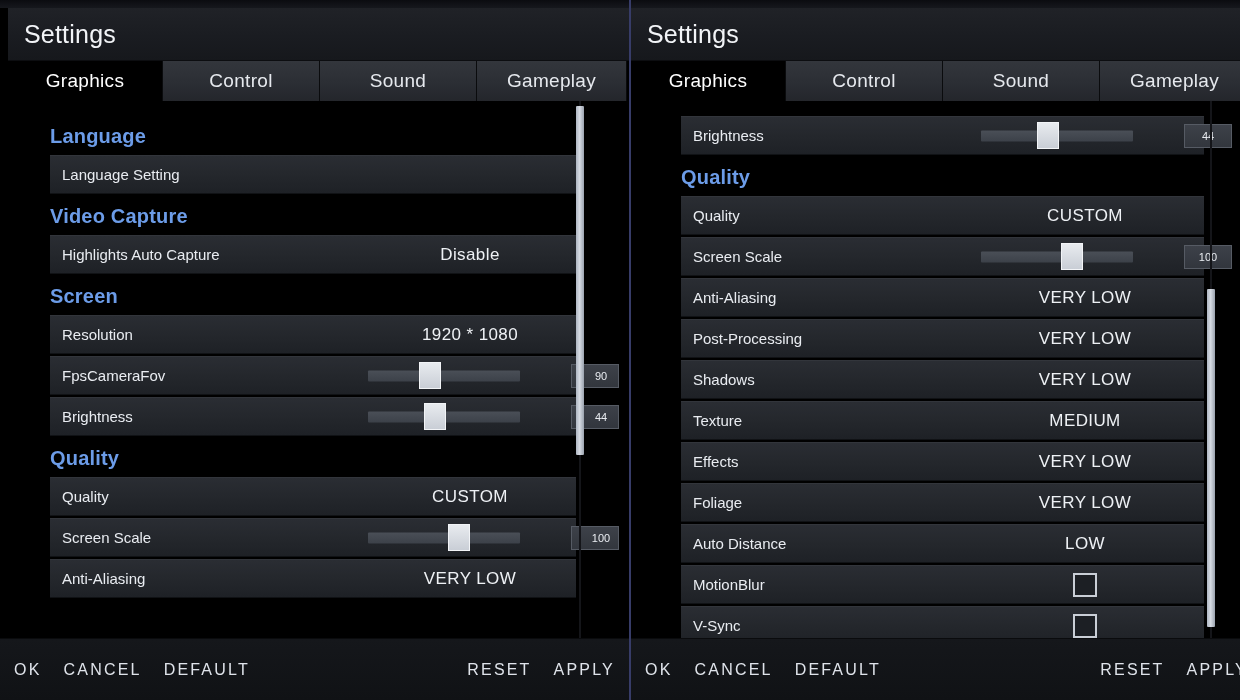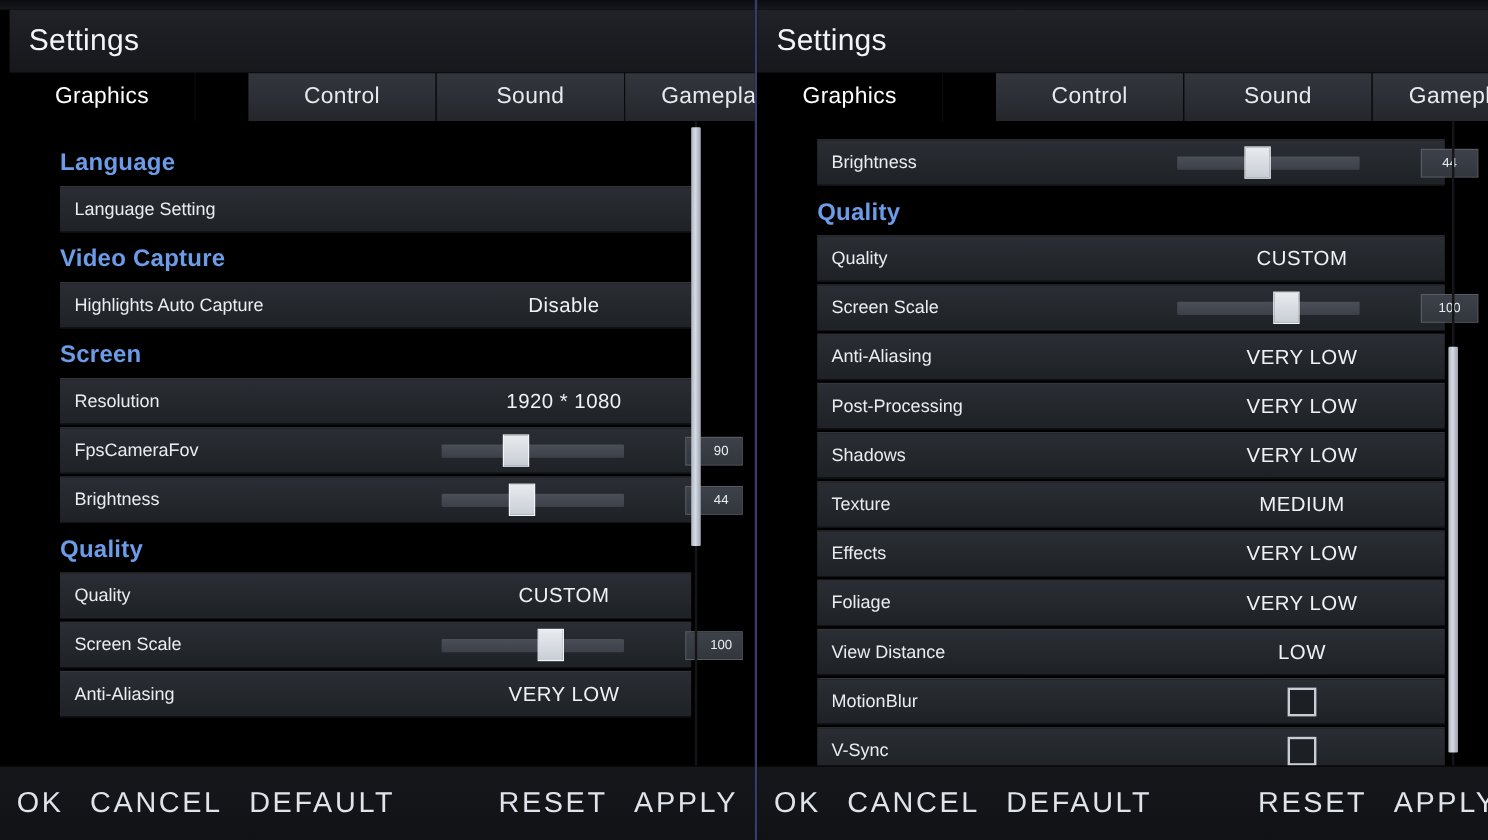--- a/index.html
+++ b/index.html
@@ -42,21 +42,21 @@
 
   
   .tabbar{ position:absolute; top:53px; height:52px; width:100%; background:#000; }
   .left .tabbar{ left:8px; width:calc(100% - 8px); }
   .tab{
     position:absolute; top:0; height:40px;
     display:flex; align-items:center; justify-content:center;
     font-size:19px; color:#e6e9ee; letter-spacing:.3px;
     border-right:1px solid #0a0b0d;
   }
-  .tab.inactive{ background:linear-gradient(180deg,#33363c 0%,#2b2e34 55%,#24262b 100%);margin-left:44px; }
+  .tab.inactive{ background:linear-gradient(180deg,#33363c 0%,#2b2e34 55%,#24262b 100%); }
   .tab.active{ background:#000; color:#fff; }
 
   
   .listwrap{
     position:absolute; top:93px; bottom:62px; width:100%;
     background:#000; overflow:hidden;
   }
   .left .listwrap{ left:8px; width:calc(100% - 8px); }
   .list{ position:absolute; left:0; top:15px; width:100%; }
 
@@ -149,21 +149,21 @@
   .actions-left{
     position:absolute; left:14px; top:50%; transform:translateY(-50%);
     display:flex; gap:22px;
   }
   .actions-right{
     position:absolute; right:14px; top:50%; transform:translateY(-50%);
     display:flex; gap:22px;
   }
   .right .actions-right{ right:-8px; }
   .action{
-    font-size:24px; color:#dfe3ea; letter-spacing:2.2px;
+    font-size:16px; color:#dfe3ea; letter-spacing:2.2px;
     white-space:nowrap;
   }
 </style>
 </head>
 <body>
 
 <div class="screen">
 
   <div class="top-strip"></div>
 
@@ -302,21 +302,21 @@
           </div>
           <div class="row">
             <div class="row-label">Effects</div>
             <div class="row-value">VERY LOW</div>
           </div>
           <div class="row">
             <div class="row-label">Foliage</div>
             <div class="row-value">VERY LOW</div>
           </div>
           <div class="row">
-            <div class="row-label">View Distance</div>
+            <div class="row-label">Auto Distance</div>
             <div class="row-value">LOW</div>
           </div>
           <div class="row">
             <div class="row-label">MotionBlur</div>
             <div class="checkbox"></div>
           </div>
           <div class="row">
             <div class="row-label">V-Sync</div>
             <div class="checkbox"></div>
           </div>

